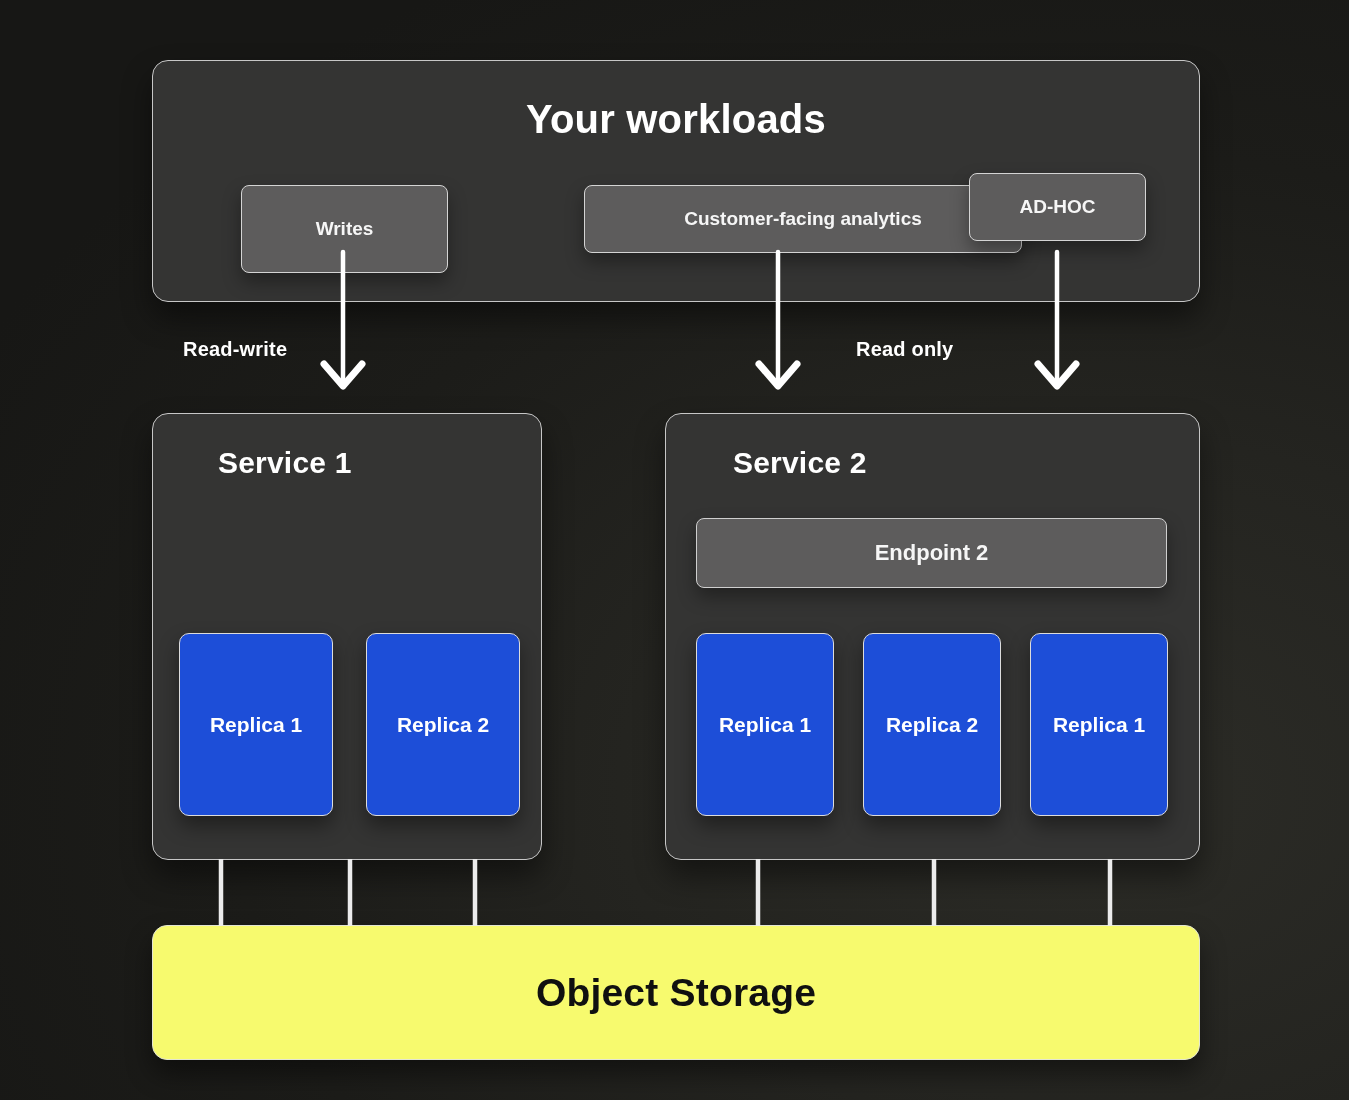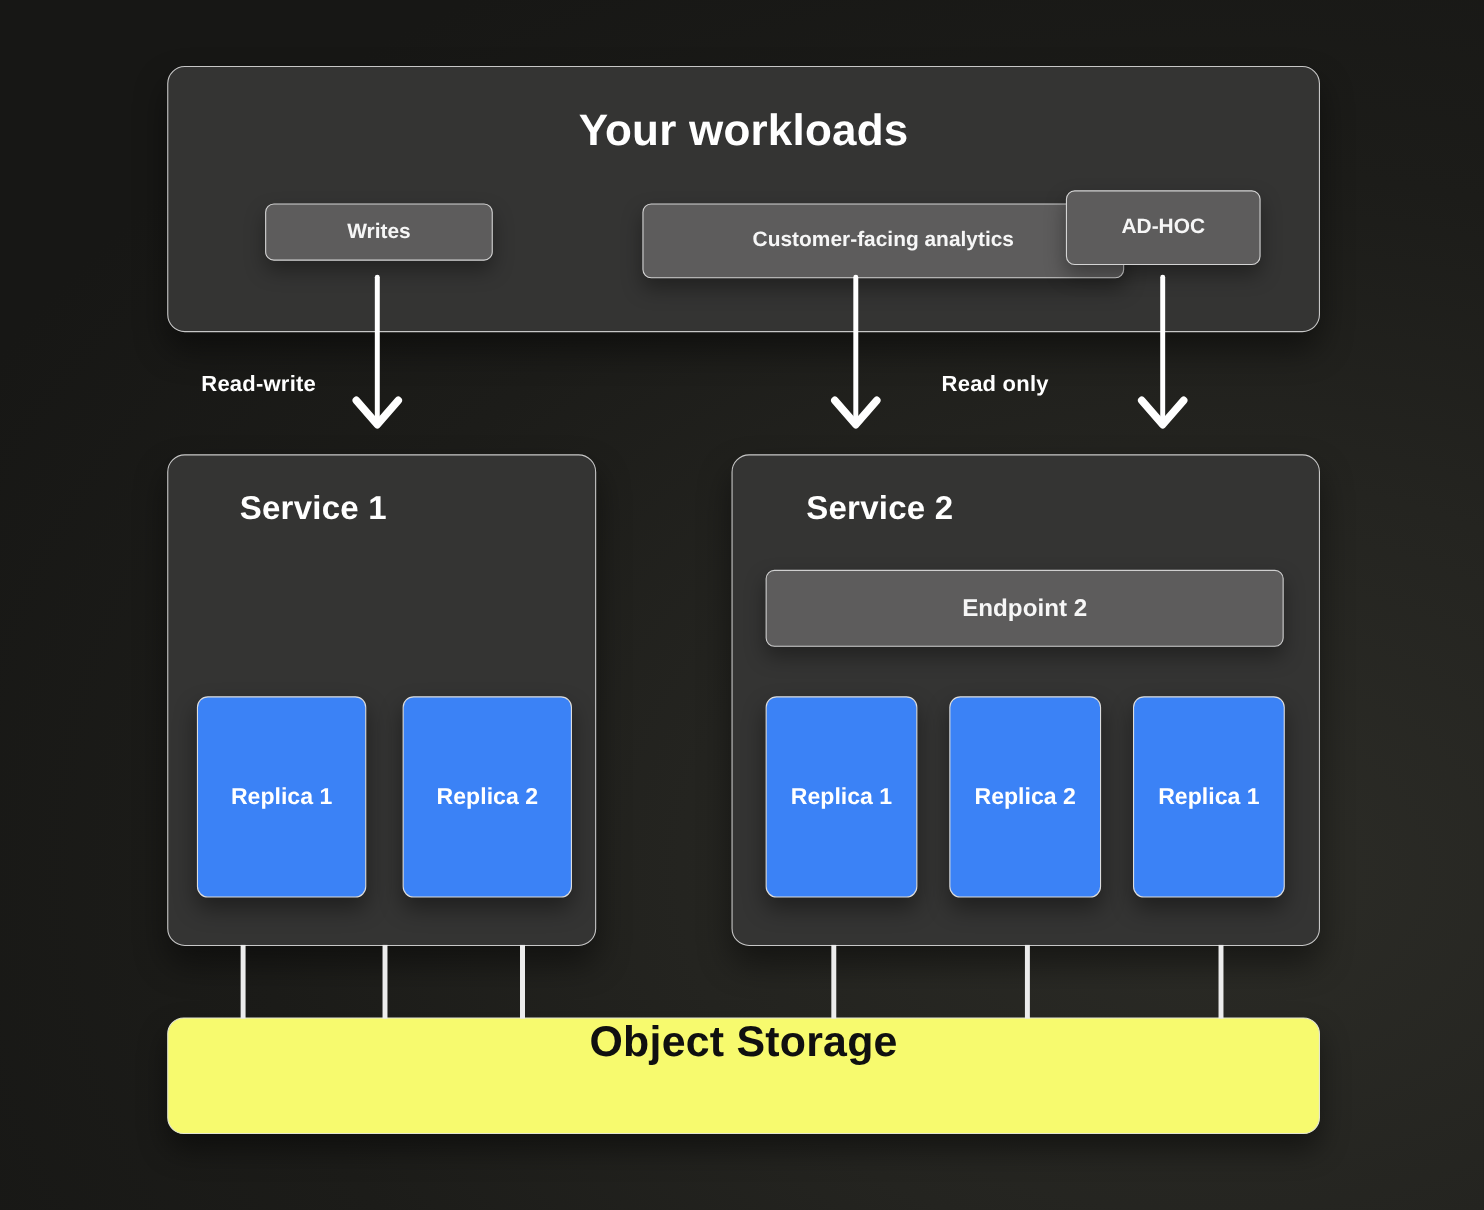--- a/index.html
+++ b/index.html
@@ -69,42 +69,43 @@
     font-size: 22px;
     font-weight: 700;
     box-shadow: 0 9px 18px rgba(0,0,0,0.35);
   }
 
   .replica {
     position: absolute;
     display: flex;
     align-items: center;
     justify-content: center;
-    background: #3b82f6;
+    background: #1d4ed8;
     border: 1.5px solid #dcdcdc;
     border-radius: 10px;
     color: #ffffff;
     font-size: 21px;
     font-weight: 700;
     box-shadow: 0 10px 20px rgba(0,0,0,0.4);
   }
 
   .edge-label {
     position: absolute;
     color: #ffffff;
     font-size: 20px;
     font-weight: 700;
     letter-spacing: 0.2px;
   }
 
   .storage {
     position: absolute;
     left: 152px; top: 925px;
-    width: 1048px; height: 106px;
+    width: 1048px; height: 135px;
     display: flex;
+    align-items: center;
     justify-content: center;
     background: #f7fa6e;
     border: 1.5px solid #e3e5d2;
     border-radius: 15px;
     color: #101010;
     font-size: 39px;
     font-weight: 800;
     letter-spacing: 0.2px;
     box-shadow: 0 14px 26px rgba(0,0,0,0.45);
   }
@@ -115,21 +116,21 @@
     pointer-events: none;
   }
 </style>
 </head>
 <body>
 
 <div class="stage">
 
   <div class="panel" style="left:152px; top:60px; width:1048px; height:242px;">
     <div class="panel-title-center">Your workloads</div>
-    <div class="chip" style="left:88px; top:124px; width:207px; height:52px;">Writes</div>
+    <div class="chip" style="left:88px; top:124px; width:207px; height:88px;">Writes</div>
     <div class="chip" style="left:431px; top:124px; width:438px; height:68px;">Customer-facing analytics</div>
     <div class="chip" style="left:816px; top:112px; width:177px; height:68px;">AD-HOC</div>
   </div>
 
   <div class="edge-label" style="left:183px; top:338px;">Read-write</div>
   <div class="edge-label" style="left:856px; top:338px;">Read only</div>
 
   <div class="panel" style="left:152px; top:413px; width:390px; height:447px;">
     <div class="service-title" style="left:28px; top:32px;">Service 1</div>
     <div class="replica" style="left:26px; top:219px; width:154px; height:183px;">Replica 1</div>

